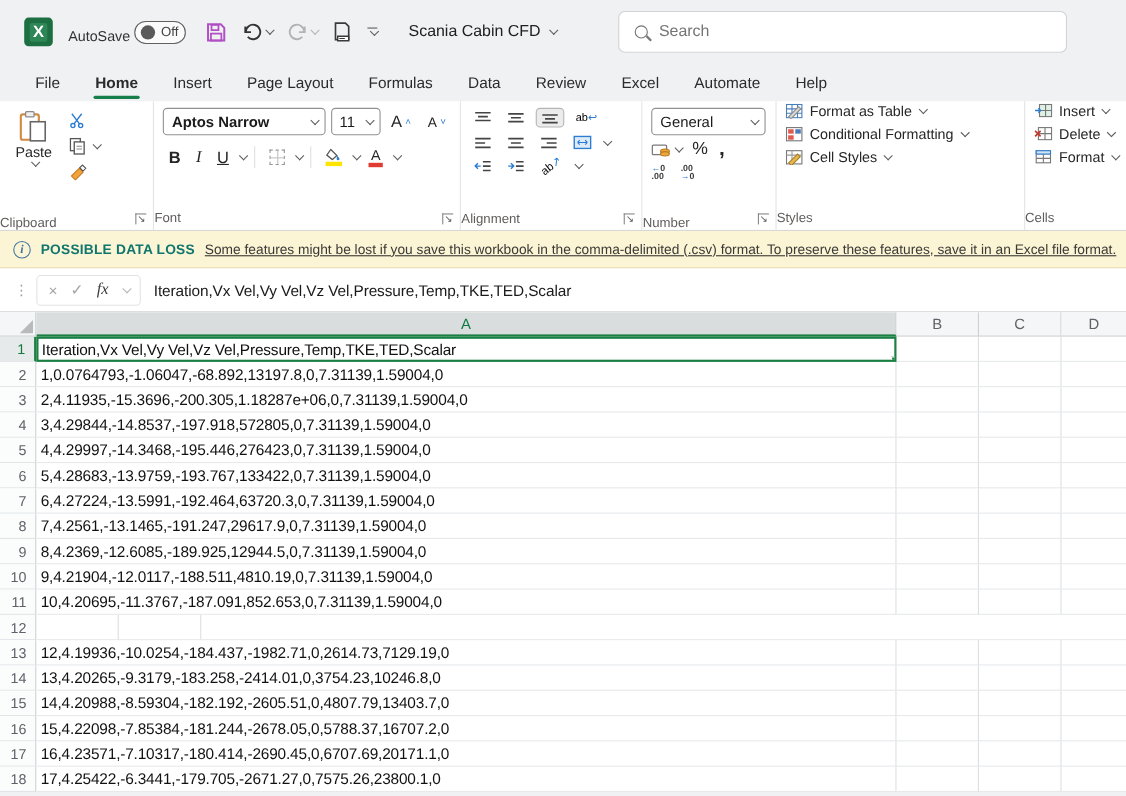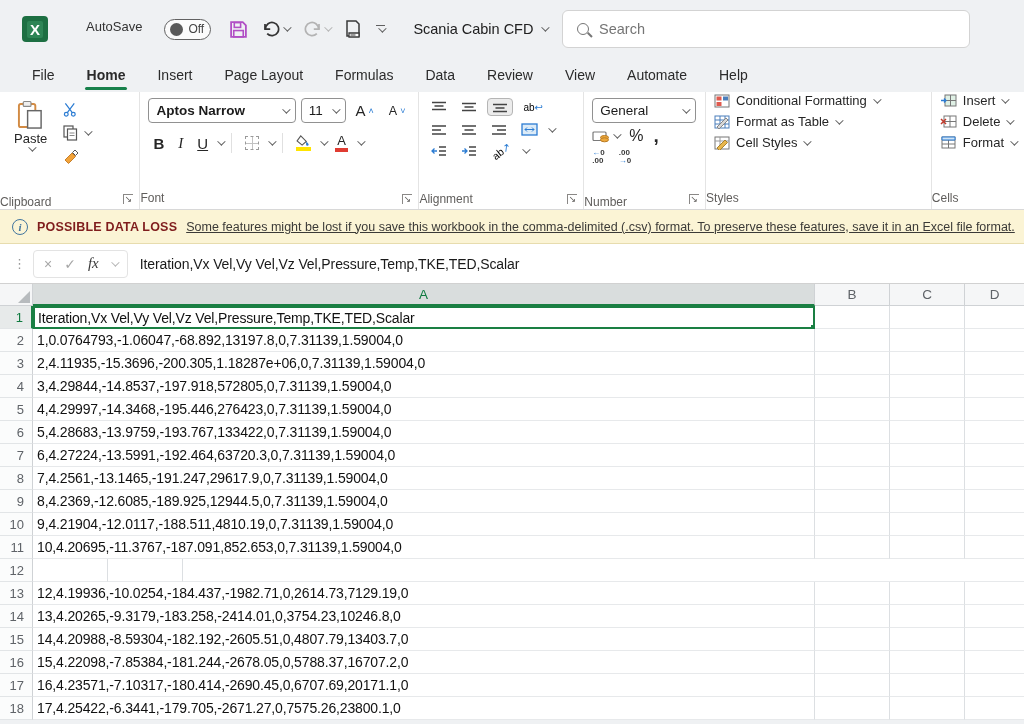--- a/index.html
+++ b/index.html
@@ -4,21 +4,21 @@
 <style>
   * { margin:0; padding:0; box-sizing:border-box; }
   html,body { width:1024px; height:724px; overflow:hidden;
     font-family:"Liberation Sans","DejaVu Sans",sans-serif; background:#eff1f3; }
 
   
   .titlebar { height:58px; background:#eff1f3; display:flex; align-items:center; padding:0 14px; position:relative; }
   .xl-logo { width:26px; height:26px; background:#1d6f42; border-radius:4px; color:#fff; font-weight:bold;
     font-size:15px; display:flex; align-items:center; justify-content:center; margin-left:8px; }
   .xl-logo i { font-style:normal; background:#2e8555; padding:0 3px; border-radius:2px; }
-  .autosave { display:flex; align-items:flex-start; gap:22px; margin-left:38px; font-size:13px; color:#333; }
+  .autosave { display:flex; align-items:flex-end; gap:4px; margin-left:14px; font-size:13px; color:#333; }
   .toggle { width:47px; height:21px; border:1px solid #616161; border-radius:11px; background:#fbfbfb;
     display:flex; align-items:center; padding:0 5px; gap:5px; font-size:12px; color:#444; }
   .knob { width:13px; height:13px; border-radius:50%; background:#5a5a5a; }
   .qat { display:flex; align-items:center; gap:14px; margin-left:18px; }
   .qat-btn { display:flex; align-items:center; gap:2px; cursor:default; }
   .chev { display:inline-block; width:6px; height:6px; border-right:1.4px solid #5f5f5f;
     border-bottom:1.4px solid #5f5f5f; transform:rotate(45deg) translateY(-2px); }
   .chev.dis { border-color:#b5b5b5; }
   .doc-title { margin-left:28px; font-size:14.5px; color:#202020; display:flex; align-items:center; gap:8px; }
   .searchbox { position:absolute; left:562px; top:10px; width:408px; height:38px; background:#fff;
@@ -93,21 +93,21 @@
 
   .stack-rows { display:flex; flex-direction:column; gap:6px; padding-top:1px; }
   .srow { display:flex; align-items:center; gap:6px; font-size:13px; color:#262626; white-space:nowrap; }
 
   
   .warnbar { height:34px; background:#fbf4d5; border-bottom:1px solid #e7dcae; display:flex; align-items:center;
     padding:0 12px; gap:9px; overflow:hidden; white-space:nowrap; }
   .info-ic { width:16px; height:16px; border:1.6px solid #41759e; border-radius:50%; color:#41759e;
     font-size:11px; font-weight:bold; display:flex; align-items:center; justify-content:center; flex:none;
     font-family:"Liberation Serif",serif; font-style:italic; }
-  .warn-badge { font-size:12.5px; font-weight:bold; color:#7f1d1d; letter-spacing:.2px; }
+  .warn-badge { font-size:12.5px; font-weight:bold; color:#0f766e; letter-spacing:.2px; }
   .warn-link { font-size:12.5px; color:#3b3a37; text-decoration:underline; }
 
   
   .fbar { height:40px; background:#fff; border-bottom:1px solid #d1d1d1; display:flex; align-items:center; padding:0 6px; }
   .namebox { width:122px; height:28px; border:1px solid #c6c6c6; border-radius:4px; display:flex;
     align-items:center; justify-content:space-between; padding:0 10px; font-size:13.5px; color:#1b1b1b; }
   .dots { color:#9a9a9a; font-size:13px; margin:0 7px; }
   .fxgroup { height:28px; border:1px solid #e3e3e3; border-radius:4px; display:flex; align-items:center;
     gap:12px; padding:0 10px; color:#a6a6a6; font-size:14px; }
   .fxgroup .fx { color:#3b3b3b; font-family:"Liberation Serif",serif; font-style:italic; font-size:15px; }
@@ -198,21 +198,21 @@
 </div>
 
 <div class="menubar">
   <span class="mtab">File</span>
   <span class="mtab active">Home</span>
   <span class="mtab">Insert</span>
   <span class="mtab">Page Layout</span>
   <span class="mtab">Formulas</span>
   <span class="mtab">Data</span>
   <span class="mtab">Review</span>
-  <span class="mtab">View</span>
+  <span class="mtab">Excel</span>
   <span class="mtab">Automate</span>
   <span class="mtab">Help</span>
 </div>
 
 <div class="ribbon">
 
   <div class="rgroup g-clip">
     <div class="rbody clip-body">
       <div class="paste-btn">
         <svg width="27" height="31" viewBox="0 0 28 32">
@@ -409,35 +409,35 @@
     <div class="rlabel">
       <span>Number</span>
       <span class="launcher">↘</span>
     </div>
   </div>
 
   <div class="rgroup g-styles">
     <div class="rbody stack-rows">
       <div class="srow">
         <svg width="16" height="14" viewBox="0 0 16 14">
+          <rect x="1" y="1" width="14" height="12" fill="#fff" stroke="#4a7ebb"></rect>
+          <path d="M1 5h14M1 9h14M6 1v12M11 1v12" stroke="#4a7ebb"></path>
+          <path d="M3 12 12 3l2 2-9 9z" fill="#d8d8d8" stroke="#888"></path>
+          </svg>
+        <span>Format as Table</span>
+        <span class="chev"></span>
+      </div>
+      <div class="srow">
+        <svg width="16" height="14" viewBox="0 0 16 14">
           <rect x="1" y="1" width="14" height="12" fill="#fff" stroke="#777"></rect>
           <rect x="2.5" y="2.5" width="5" height="4" fill="#e05a4e"></rect>
           <rect x="2.5" y="8" width="5" height="4" fill="#e05a4e"></rect>
           <rect x="9" y="2.5" width="5" height="4" fill="#4a7ebb"></rect>
           </svg>
         <span>Conditional Formatting</span>
-        <span class="chev"></span>
-      </div>
-      <div class="srow">
-        <svg width="16" height="14" viewBox="0 0 16 14">
-          <rect x="1" y="1" width="14" height="12" fill="#fff" stroke="#4a7ebb"></rect>
-          <path d="M1 5h14M1 9h14M6 1v12M11 1v12" stroke="#4a7ebb"></path>
-          <path d="M3 12 12 3l2 2-9 9z" fill="#d8d8d8" stroke="#888"></path>
-          </svg>
-        <span>Format as Table</span>
         <span class="chev"></span>
       </div>
       <div class="srow">
         <svg width="16" height="14" viewBox="0 0 16 14">
           <rect x="1" y="1" width="14" height="12" fill="#fff" stroke="#777"></rect>
           <path d="M1 5h14M6 1v12" stroke="#999"></path>
           <path d="M3 12 11 4l2.5 2.5-8 8z" fill="#e8b64c" stroke="#a8822f"></path>
           </svg>
         <span>Cell Styles</span>
         <span class="chev"></span>

